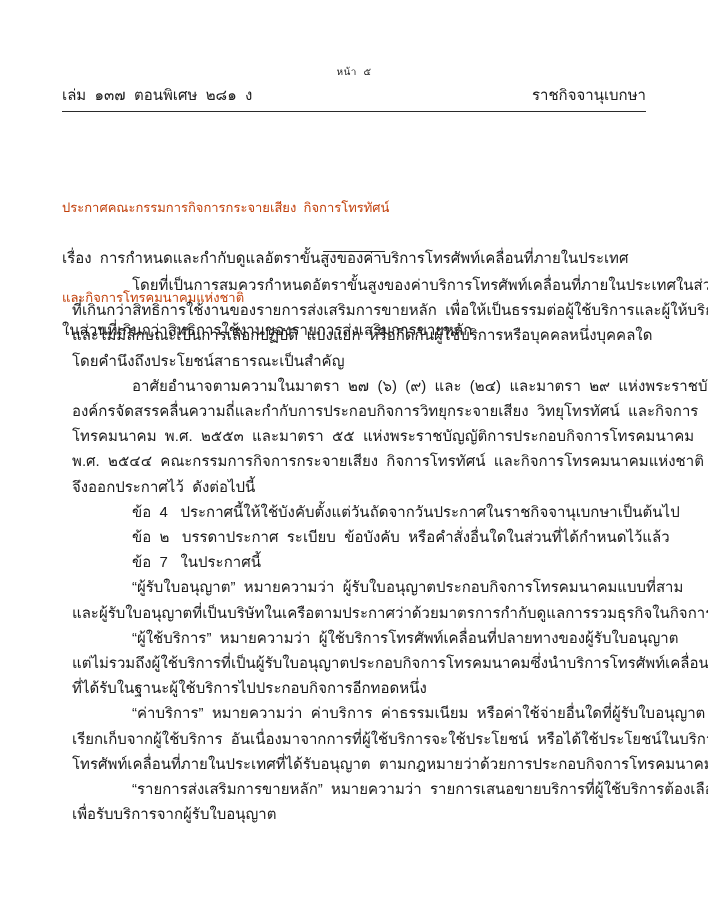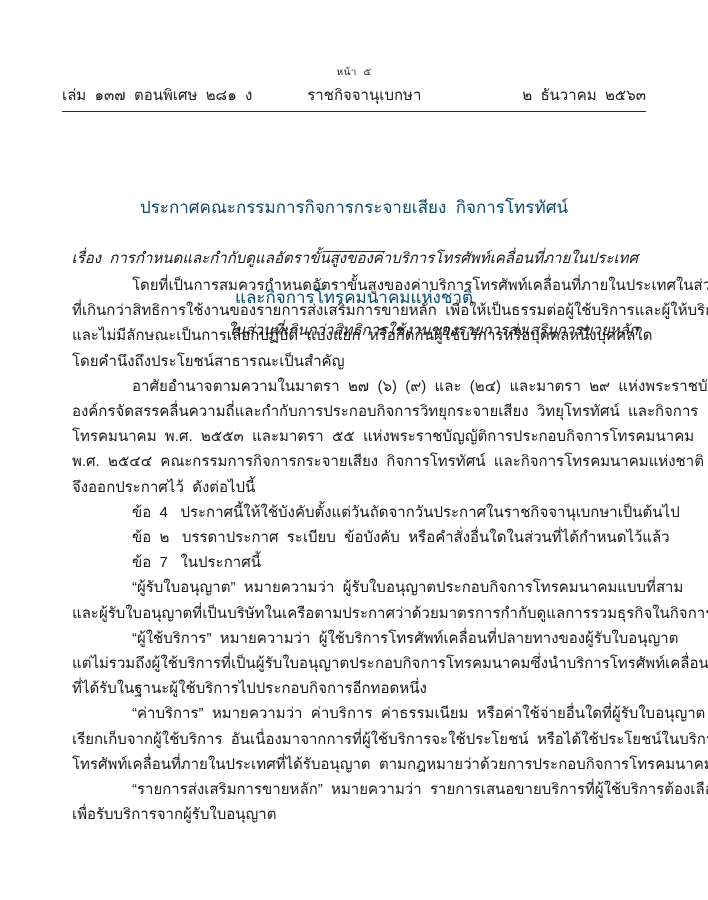--- a/index.html
+++ b/index.html
@@ -61,39 +61,38 @@
     height: 0;
     border-top: 1.4px solid #2a2a2a;
   }
 
   
   .doc-title {
     position: absolute;
     left: 62px;
     top: 133px;
     width: 584px;
-    text-align: center;
-    font-size: 17px;
+    text-align: left;
+    font-size: 13px;
     line-height: 30px;
-    color: #0c4a6e;
+    color: #c2410c;
     white-space: pre;
   }
   .doc-title .tline { display: block; }
 
   .doc-subject {
     position: absolute;
-    left: 54px;
+    left: 62px;
     top: 198px;
     width: 584px;
-    text-align: right;
+    text-align: left;
     font-size: 15px;
     line-height: 24px;
     color: #1b1b1b;
     white-space: pre;
-    font-style: italic;
   }
   .doc-subject .sline { display: block; }
 
   .divider {
     position: absolute;
     left: 50%;
     top: 251px;
     width: 62px;
     margin-left: -31px;
     height: 0;
@@ -126,21 +125,20 @@
 </head>
 <body>
 
 <div class="page">
 
   <div class="masthead">
     <div class="page-number-line">หน้า  ๕</div>
     <div class="masthead-row">
       <span class="masthead-left">เล่ม  ๑๓๗  ตอนพิเศษ  ๒๘๑  ง</span>
       <span class="masthead-center">ราชกิจจานุเบกษา</span>
-      <span class="masthead-right">๒  ธันวาคม  ๒๕๖๓</span>
     </div>
   </div>
   <div class="masthead-rule"></div>
 
   <div class="doc-title">
     <span class="tline">ประกาศคณะกรรมการกิจการกระจายเสียง  กิจการโทรทัศน์</span>
     <span class="tline">และกิจการโทรคมนาคมแห่งชาติ</span>
   </div>
 
   <div class="doc-subject">

